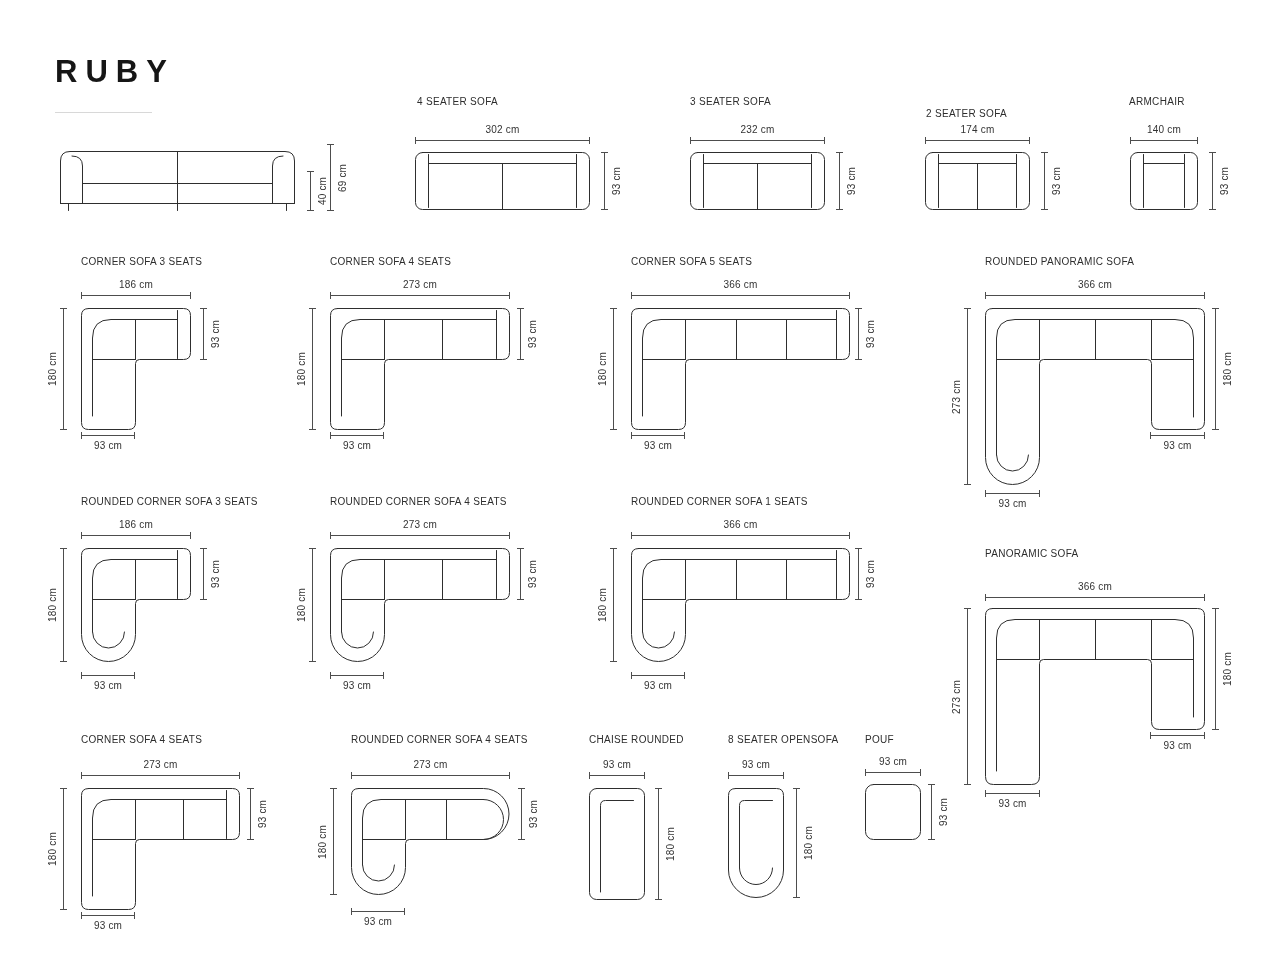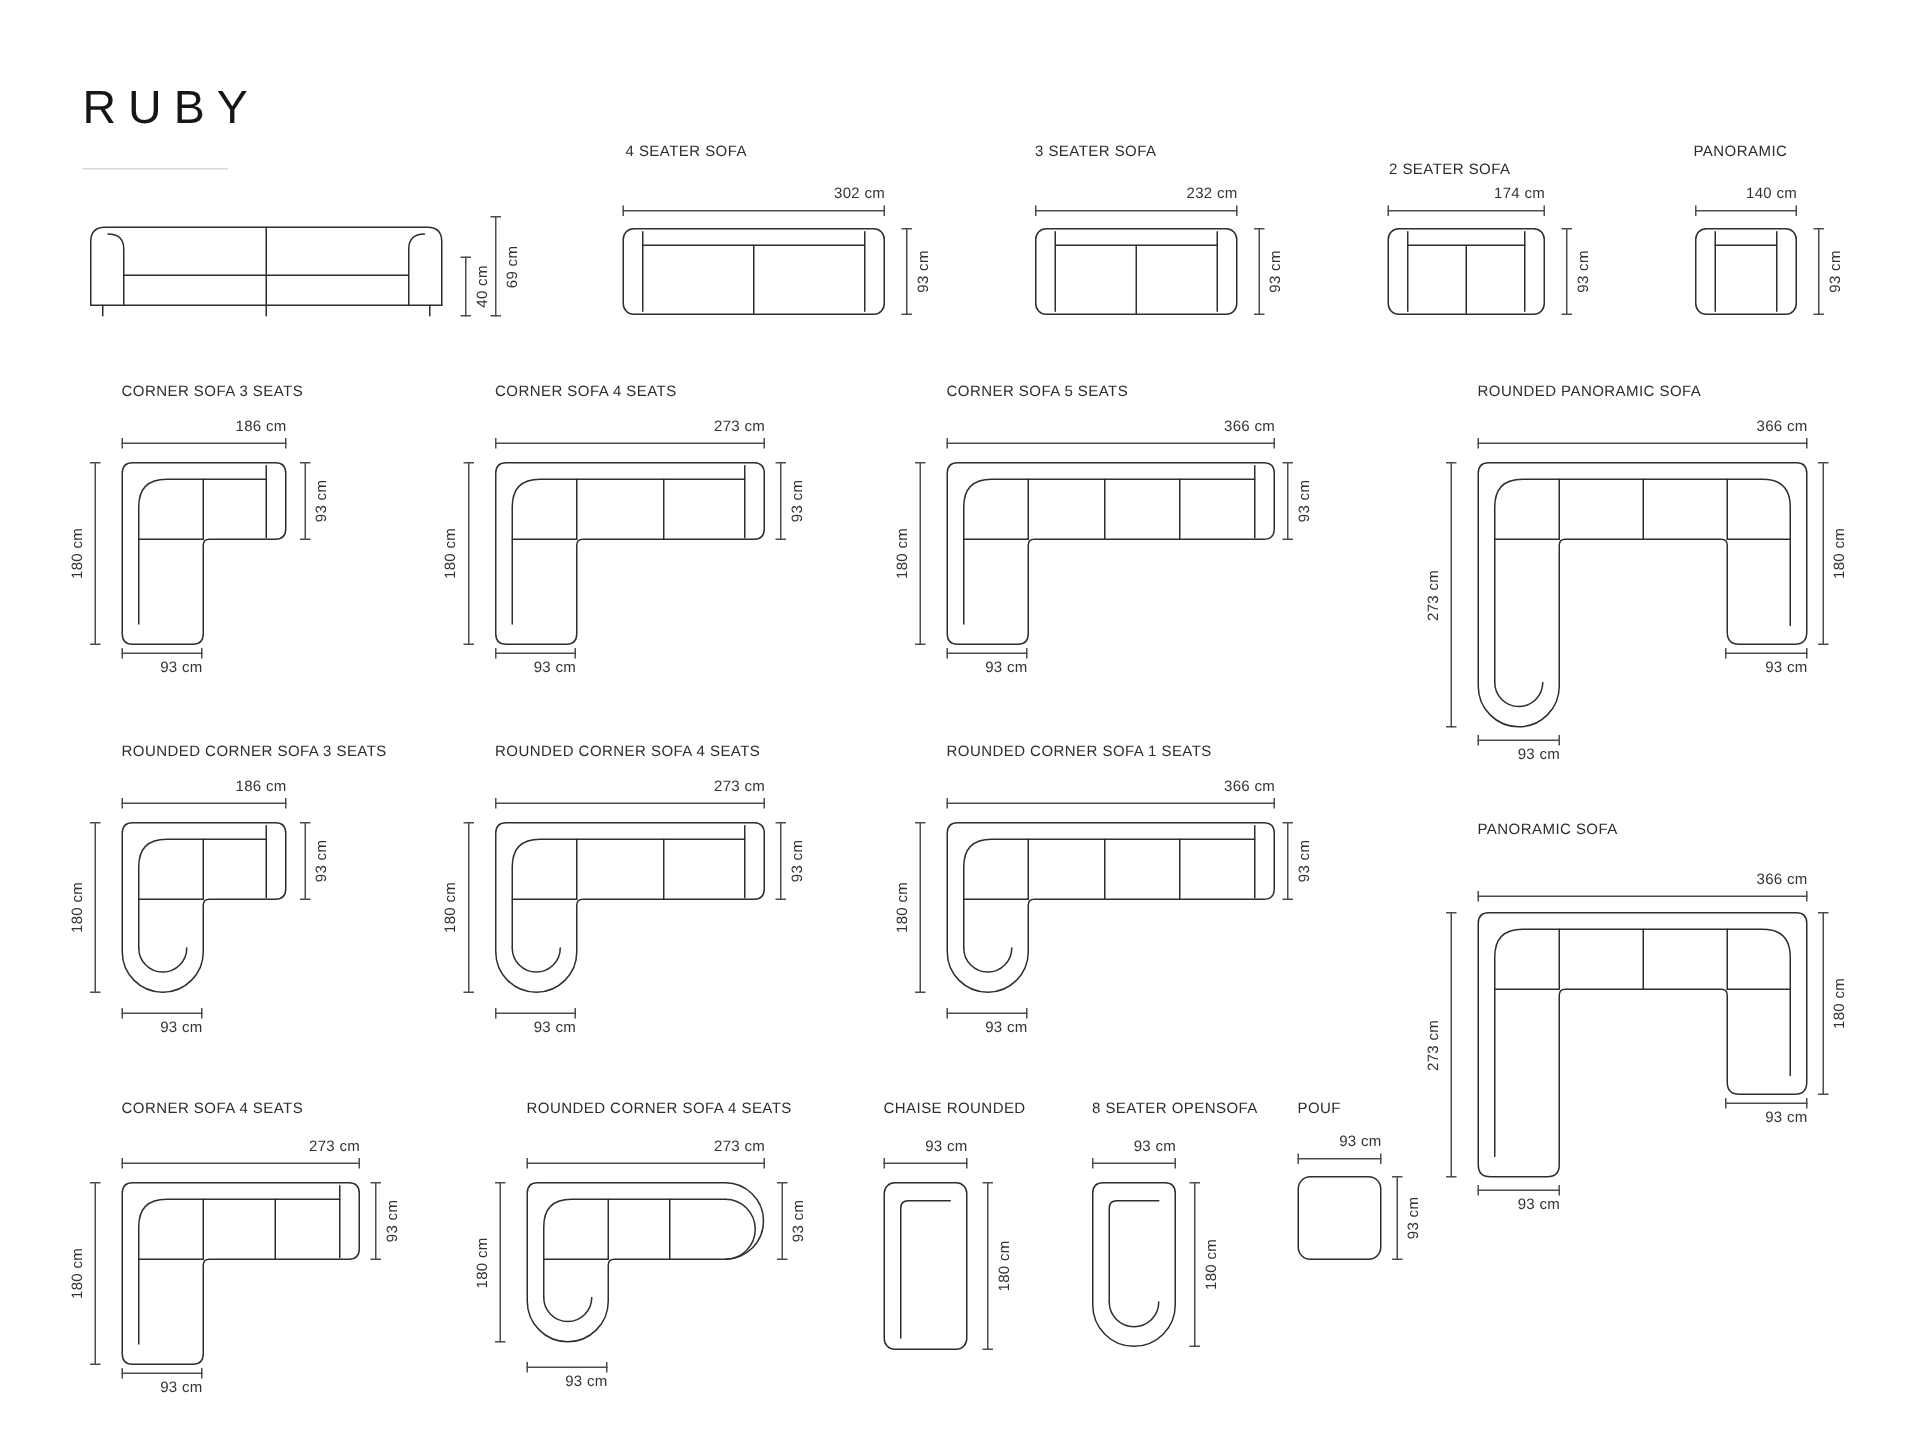--- a/index.html
+++ b/index.html
@@ -1,24 +1,24 @@
 <!DOCTYPE html>
 <html><head>
 <meta charset="utf-8">
 <style>
   html,body{margin:0;padding:0}
   body{width:1280px;height:960px;position:relative;background:#ffffff;
        font-family:"Liberation Sans",sans-serif;overflow:hidden}
   .group{position:absolute;left:0;top:0;width:0;height:0}
-  .title{position:absolute;left:55px;top:54px;font-size:31px;font-weight:400;
+  .title{position:absolute;left:55px;top:54px;font-size:31px;font-weight:700;
          letter-spacing:8px;color:#161616;white-space:nowrap}
   .title-rule{position:absolute;left:55px;top:112px;width:97px;height:1px;background:#d8d8d8}
   .lbl{position:absolute;font-size:10px;letter-spacing:.3px;color:#2d2d2d;white-space:nowrap}
   .dimh{position:absolute}
-  .dimh .dtext{display:block;font-size:10px;letter-spacing:.2px;color:#333;text-align:right;
+  .dimh .dtext{display:block;font-size:10px;letter-spacing:.2px;color:#333;text-align:center;
                height:12px;line-height:12px;margin:0 0 4px;white-space:nowrap}
   .dimh .dline{position:relative;height:1px;background:#4d4d4d}
   .dimh .dline::before,.dimh .dline::after{content:"";position:absolute;top:-3px;width:1px;height:7px;background:#4d4d4d}
   .dimh .dline::before{left:0}
   .dimh .dline::after{right:0}
   .dimh.below .dtext{margin:4px 0 0}
   .dimv{position:absolute;width:1px}
   .dimv .dline{position:absolute;left:0;top:0;width:1px;height:100%;background:#4d4d4d}
   .dimv .dline::before,.dimv .dline::after{content:"";position:absolute;left:-3px;width:7px;height:1px;background:#4d4d4d}
   .dimv .dline::before{top:0}
@@ -108,21 +108,21 @@
     <line x1="13.5" y1="11.5" x2="91.5" y2="11.5"></line>
     <line x1="52.5" y1="11.5" x2="52.5" y2="57"></line>
   </svg>
   <div class="dimv" style="left:1044px;top:152px;height:58px">
     <div class="dline"></div>
     <div class="dtext">93 cm</div>
   </div>
 </div>
 
 <div class="group">
-  <div class="lbl" style="left:1129px;top:96px">PANORAMIC</div>
+  <div class="lbl" style="left:1129px;top:96px">ARMCHAIR</div>
   <div class="dimh" style="left:1130px;top:124px;width:68px">
     <div class="dtext">140 cm</div>
     <div class="dline"></div>
   </div>
   <svg class="draw" style="left:1130px;top:152px" width="68" height="58" viewBox="0 0 68 58">
     <rect x="0.5" y="0.5" width="67" height="57" rx="7"></rect>
     <line x1="13.5" y1="2.5" x2="13.5" y2="55.5"></line>
     <line x1="54.5" y1="2.5" x2="54.5" y2="55.5"></line>
     <line x1="13.5" y1="11.5" x2="54.5" y2="11.5"></line>
   </svg>

